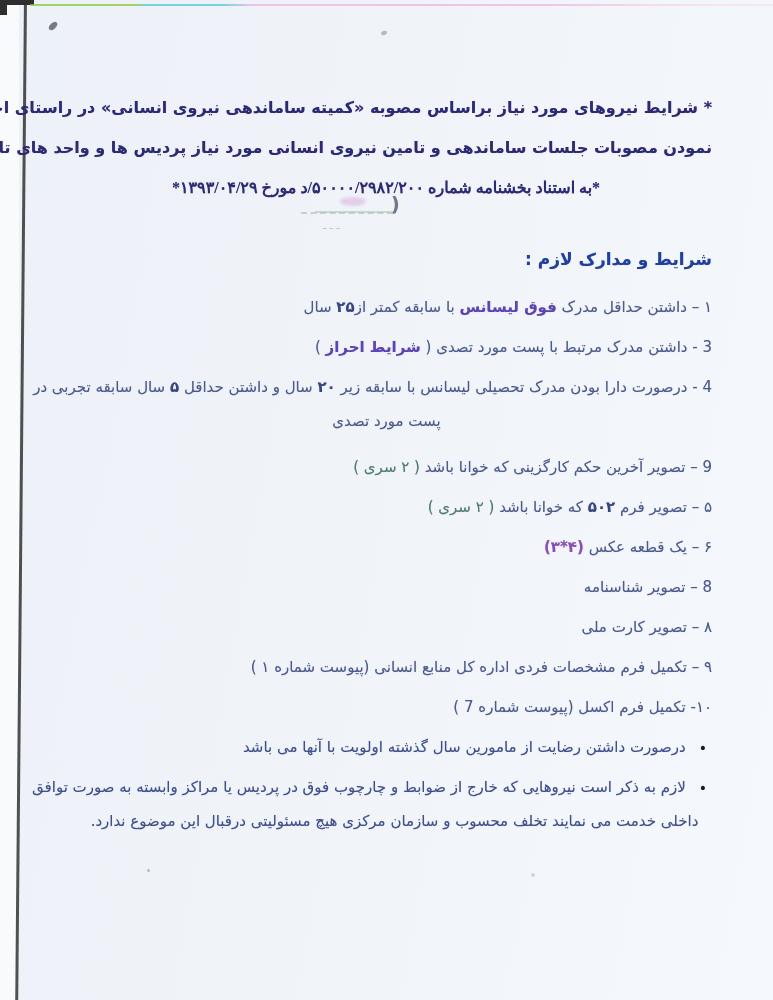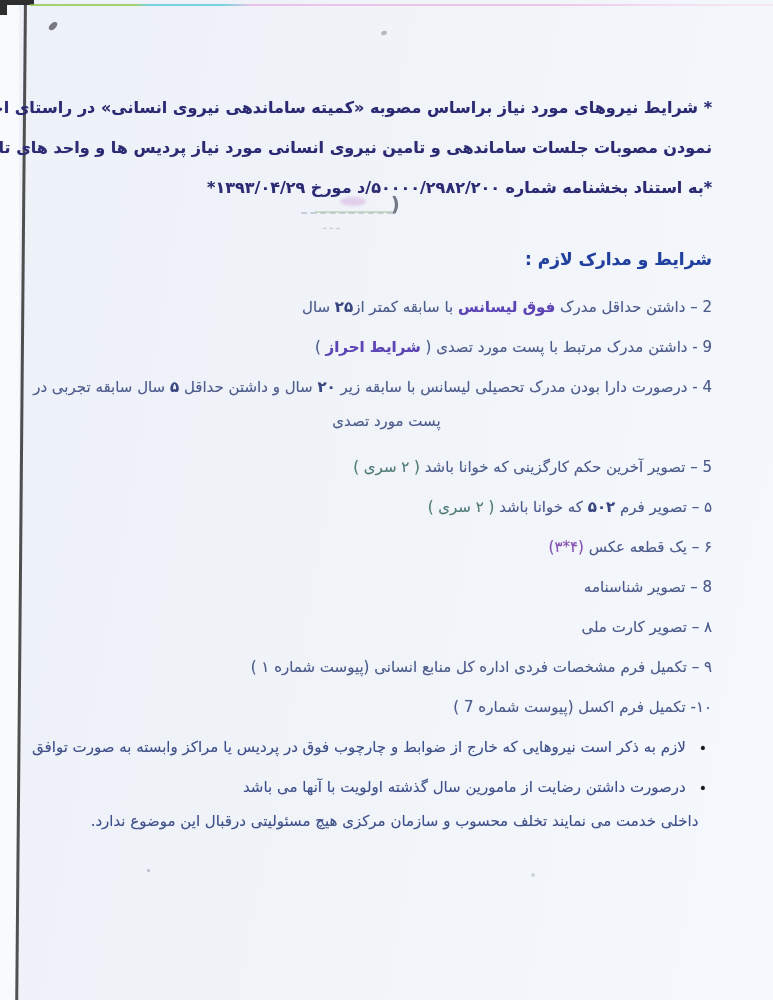--- a/index.html
+++ b/index.html
@@ -38,33 +38,33 @@
   .sm-green{position:absolute;left:20px;top:16px;width:78px;height:2px;background:#a7c9a0;opacity:.65;}
   .sm-dashline{position:absolute;left:6px;top:17px;width:92px;height:1px;border-top:2px dashed #aeb6c6;opacity:.7;}
   .sm-paren{position:absolute;left:96px;top:-2px;font-size:19px;color:#4c5260;font-weight:bold;opacity:.9;}
   .sm-dashes{position:absolute;left:28px;top:24px;font-size:11px;color:#b4bccb;letter-spacing:3px;opacity:.8;}
   
   .header-block{
     position:absolute;top:88px;right:61px;width:652px;
     color:var(--header-ink,#2c2a73);font-weight:bold;font-size:16px;
   }
   .header-line{height:40px;line-height:40px;text-align:right;white-space:nowrap;}
-  .header-line.center{text-align:right;}
+  .header-line.center{text-align:center;font-family:Liberation Serif, serif;}
   .heading{
     position:absolute;top:249px;right:61px;
     font-size:17px;font-weight:bold;color:var(--heading-ink,#20409f);white-space:nowrap;
   }
   .list{position:absolute;top:287px;right:61px;width:651px;font-size:15px;color:var(--body-ink,#4e5c8c);}
   .row{height:40px;line-height:40px;text-align:right;white-space:nowrap;}
   .row.cont{height:34px;line-height:28px;text-align:center;}
   .spacer6{height:6px;}
   .hl{color:var(--highlight-purple,#5e43b6);font-weight:bold;}
   .num{color:var(--number-ink,#39467f);font-weight:bold;}
   .ser{color:var(--series-teal,#4f7d74);}
-  .photo{color:var(--photo-purple,#8a4fb5);font-weight:normal;}
+  .photo{color:var(--photo-purple,#8a4fb5);font-weight:bold;}
   .bullet{padding-right:5px;color:var(--bullet-ink,#40508a);}
   .b-marker{color:#1c1c22;font-size:14px;margin-left:13px;vertical-align:middle;}
   .b2cont{padding-left:16px;color:var(--bullet-ink,#40508a);}
 </style>
 </head>
 <body>
 
 <div class="page">
 
   <div class="gutter"></div>
@@ -88,42 +88,42 @@
     <div class="sm-green"></div>
     <div class="sm-dashline"></div>
     <span class="sm-paren">(</span>
     <span class="sm-dashes">ـ ـ ـ</span>
   </div>
 
   <div class="heading">شرایط و مدارک لازم :</div>
 
   <div class="list">
 
-    <div class="row"><span>2 – داشتن حداقل مدرک </span><span class="hl">فوق لیسانس</span><span> با سابقه کمتر از</span><span class="num">۲۵</span><span> سال</span></div>
+    <div class="row"><span>۱ – داشتن حداقل مدرک </span><span class="hl">فوق لیسانس</span><span> با سابقه کمتر از</span><span class="num">۲۵</span><span> سال</span></div>
 
-    <div class="row"><span>9 - داشتن مدرک مرتبط با پست مورد تصدی ( </span><span class="hl">شرایط احراز</span><span> )</span></div>
+    <div class="row"><span>3 - داشتن مدرک مرتبط با پست مورد تصدی ( </span><span class="hl">شرایط احراز</span><span> )</span></div>
 
     <div class="row"><span>4 - درصورت دارا بودن مدرک تحصیلی لیسانس با سابقه زیر </span><span class="num">۲۰</span><span> سال و داشتن حداقل </span><span class="num">۵</span><span> سال سابقه تجربی در</span></div>
     <div class="row cont"><span>پست مورد تصدی</span></div>
 
     <div class="spacer6"></div>
 
-    <div class="row"><span>5 – تصویر آخرین حکم کارگزینی که خوانا باشد </span><span class="ser">( ۲ سری )</span></div>
+    <div class="row"><span>9 – تصویر آخرین حکم کارگزینی که خوانا باشد </span><span class="ser">( ۲ سری )</span></div>
 
     <div class="row"><span>۵ – تصویر فرم </span><span class="num">۵۰۲</span><span> که خوانا باشد </span><span class="ser">( ۲ سری )</span></div>
 
     <div class="row"><span>۶ – یک قطعه عکس </span><span class="photo">(۴*۳)</span></div>
 
     <div class="row"><span>8 – تصویر شناسنامه</span></div>
 
     <div class="row"><span>۸ – تصویر کارت ملی</span></div>
 
     <div class="row"><span>۹ – تکمیل فرم مشخصات فردی اداره کل منابع انسانی (پیوست شماره ۱ )</span></div>
 
     <div class="row"><span>۱۰- تکمیل فرم اکسل (پیوست شماره 7 )</span></div>
 
+    <div class="row bullet"><span class="b-marker">•</span><span>درصورت داشتن رضایت از مامورین سال گذشته اولویت با آنها می باشد</span></div>
+
     <div class="row bullet"><span class="b-marker">•</span><span>لازم به ذکر است نیروهایی که خارج از ضوابط و چارچوب فوق در پردیس یا مراکز وابسته به صورت توافق</span></div>
-
-    <div class="row bullet"><span class="b-marker">•</span><span>درصورت داشتن رضایت از مامورین سال گذشته اولویت با آنها می باشد</span></div>
     <div class="row cont b2cont"><span>داخلی خدمت می نمایند تخلف محسوب و سازمان مرکزی هیچ مسئولیتی درقبال این موضوع ندارد.</span></div>
 
   </div>
 </div>
 
 </body></html>

